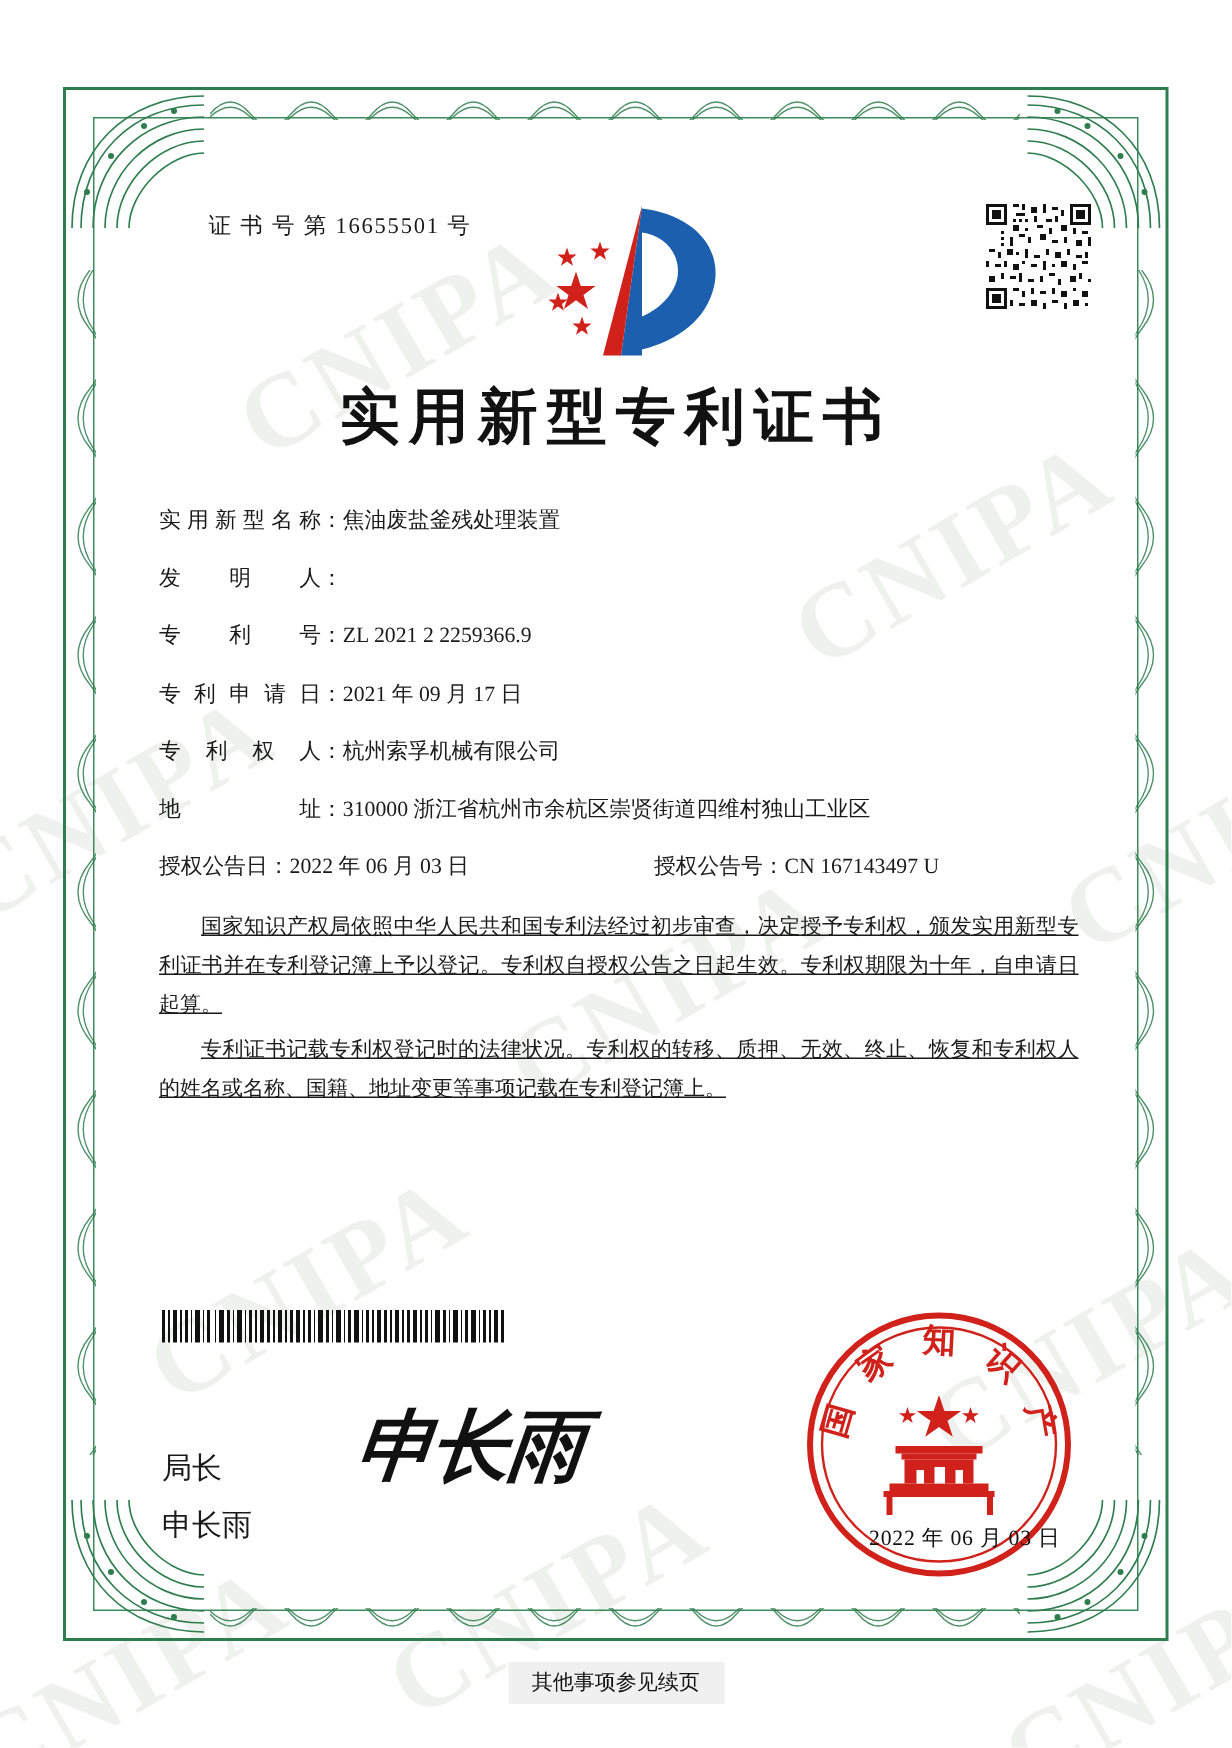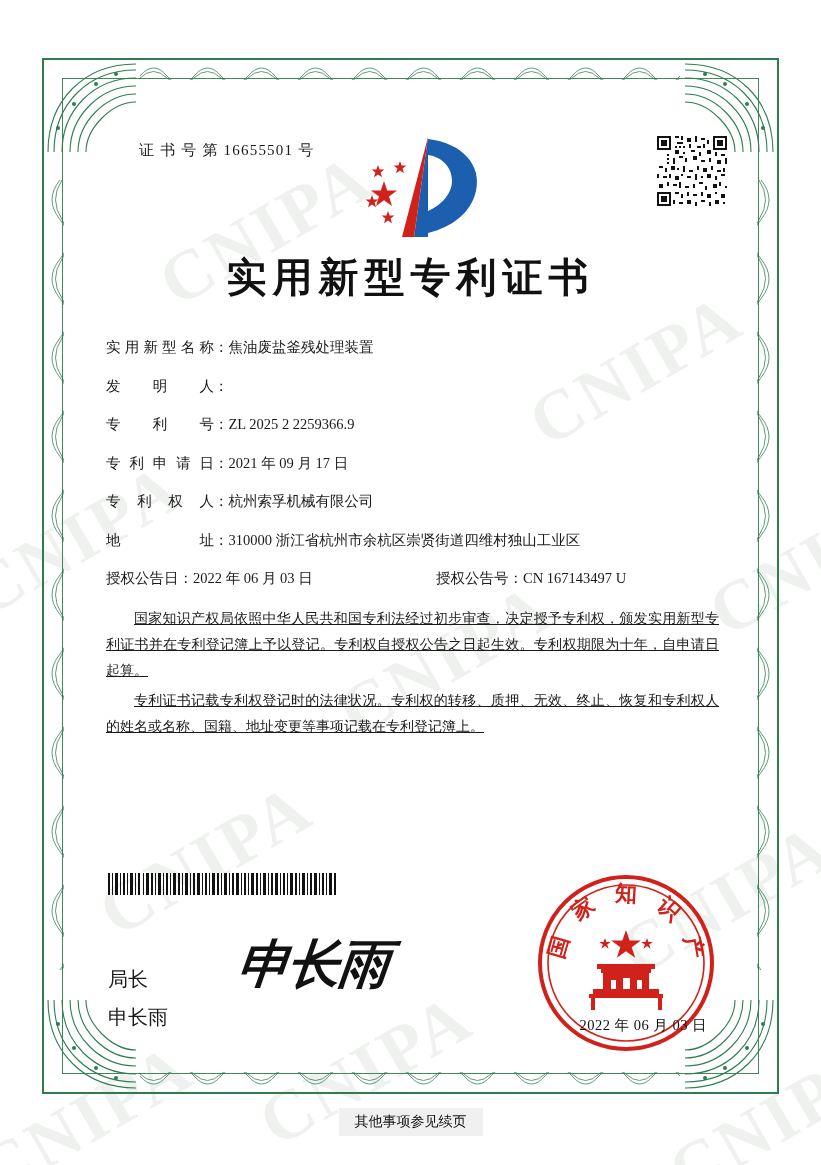--- a/index.html
+++ b/index.html
@@ -512,21 +512,21 @@
           </div>
           <span>：</span>
         </div>
         <div class="field-row">
           <div class="field-label">
             <span>专</span>
             <span>利</span>
             <span>号</span>
           </div>
           <span>：</span>
-          <div class="field-value">ZL 2025 2 2259366.9</div>
+          <div class="field-value">ZL 2021 2 2259366.9</div>
         </div>
         <div class="field-row">
           <div class="field-label">
             <span>专</span>
             <span>利</span>
             <span>申</span>
             <span>请</span>
             <span>日</span>
           </div>
           <span>：</span>

